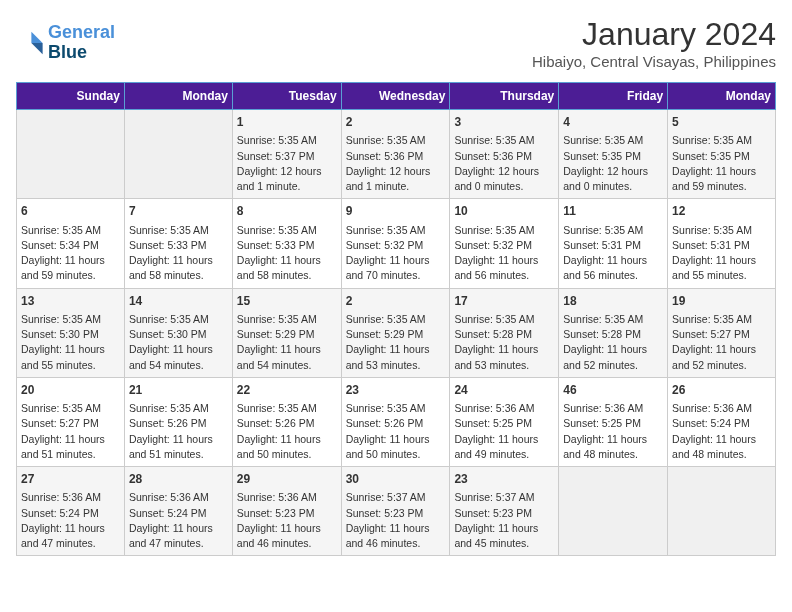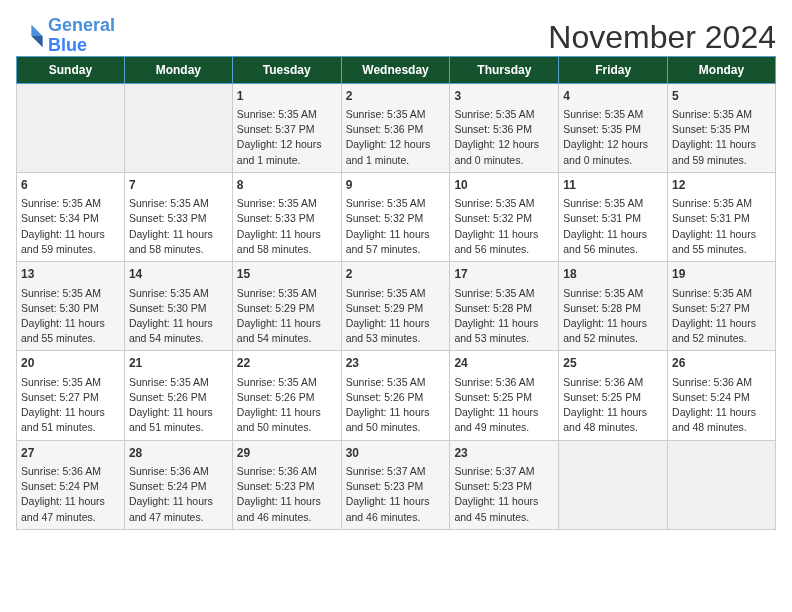--- a/index.html
+++ b/index.html
@@ -6,22 +6,22 @@
     body {
       font-family: Arial, sans-serif;
       background: #fff;
       width: 792px;
       min-height: 612px;
       padding: 16px;
     }
     .header {
       display: flex;
       justify-content: space-between;
-      align-items: flex-end;
-      margin-bottom: 0;
+      align-items: center;
+      margin-bottom: 12px;
     }
     .logo {
       display: flex;
       align-items: center;
       gap: 4px;
     }
     .logo-text {
       font-size: 18px;
       font-weight: bold;
       color: #333;
@@ -45,24 +45,24 @@
     .location-title {
       font-size: 15px;
       color: #555;
     }
     table {
       width: 100%;
       border-collapse: collapse;
       font-size: 11px;
     }
     thead tr th {
-      background-color: #14532d;
+      background-color: #4c1d95;
       color: #fff;
       padding: 6px 4px;
-      text-align: center;
+      text-align: right;
       font-size: 12px;
       font-weight: bold;
       border: 1px solid #5a9fd4;
     }
     tbody tr td {
       border: 1px solid #ccc;
       vertical-align: top;
       padding: 4px;
       height: 80px;
       color: #333;
@@ -89,25 +89,26 @@
 <body>
 
 <div class="header">
   <div class="logo">
     <svg class="logo-icon" viewBox="0 0 40 40">
       <polygon points="22,4 38,20 22,20" fill="#4a90d9"></polygon>
       <polygon points="22,20 38,20 38,36" fill="#2a6099"></polygon>
     </svg>
     <div class="logo-text">
       <div><span>General</span></div>
-      <div><span style="color:#3b82f6">Blue</span></div>
+      <div><span style="color:#0c4a6e">Blue</span></div>
     </div>
   </div>
   <div class="title-block">
-    <div class="month-title">November 2024</div>
+    <div class="month-title">January 2024</div>
+    <div class="location-title">Hibaiyo, Central Visayas, Philippines</div>
   </div>
 </div>
 
 <table>
   <thead>
     <tr>
     <th>Sunday</th>
         <th>Monday</th>
         <th>Tuesday</th>
         <th>Wednesday</th>
@@ -176,21 +177,21 @@
           <div>Sunrise: 5:35 AM</div>
           <div>Sunset: 5:33 PM</div>
           <div>Daylight: 11 hours</div>
           <div>and 58 minutes.</div>
         </td>
         <td>
           <span class="day-number">9</span>
           <div>Sunrise: 5:35 AM</div>
           <div>Sunset: 5:32 PM</div>
           <div>Daylight: 11 hours</div>
-          <div>and 57 minutes.</div>
+          <div>and 70 minutes.</div>
         </td>
         <td>
           <span class="day-number">10</span>
           <div>Sunrise: 5:35 AM</div>
           <div>Sunset: 5:32 PM</div>
           <div>Daylight: 11 hours</div>
           <div>and 56 minutes.</div>
         </td>
         <td>
           <span class="day-number">11</span>
@@ -288,21 +289,21 @@
           <div>and 50 minutes.</div>
         </td>
         <td>
           <span class="day-number">24</span>
           <div>Sunrise: 5:36 AM</div>
           <div>Sunset: 5:25 PM</div>
           <div>Daylight: 11 hours</div>
           <div>and 49 minutes.</div>
         </td>
         <td>
-          <span class="day-number">25</span>
+          <span class="day-number">46</span>
           <div>Sunrise: 5:36 AM</div>
           <div>Sunset: 5:25 PM</div>
           <div>Daylight: 11 hours</div>
           <div>and 48 minutes.</div>
         </td>
         <td>
           <span class="day-number">26</span>
           <div>Sunrise: 5:36 AM</div>
           <div>Sunset: 5:24 PM</div>
           <div>Daylight: 11 hours</div>

